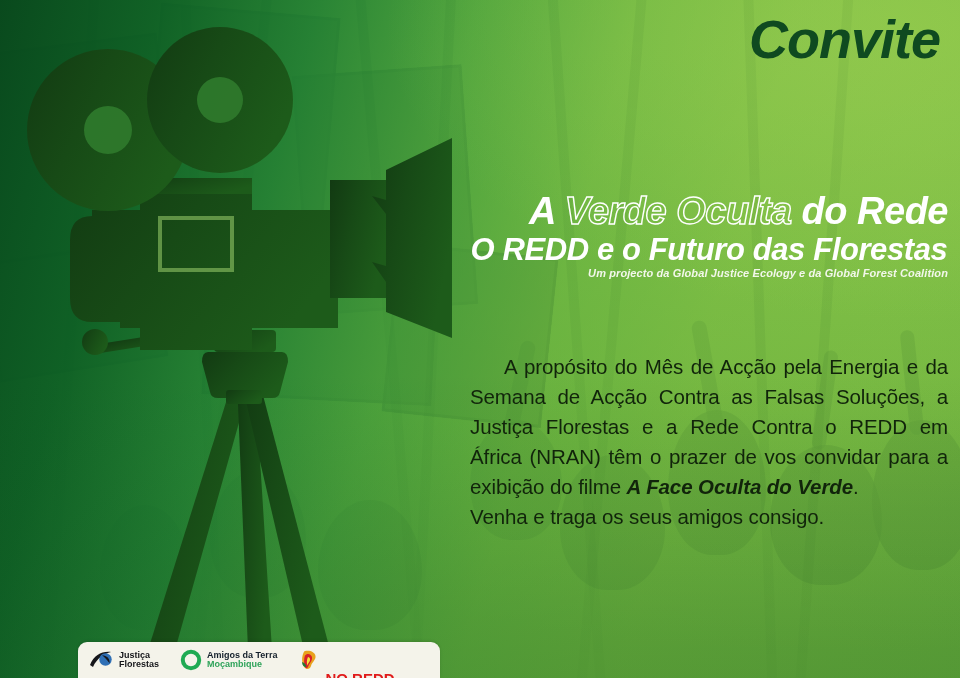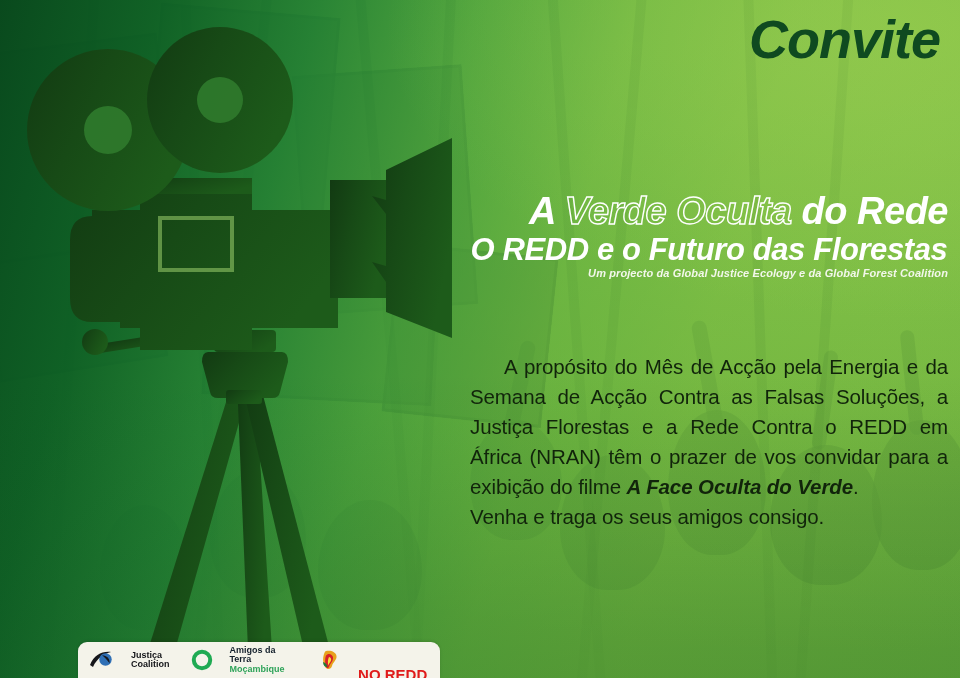--- a/index.html
+++ b/index.html
@@ -136,21 +136,21 @@
   
   #logo-bar {
     position:absolute; left:78px; bottom:0;
     width:362px; height:36px;
     background:#f4f3ea;
     border-radius:9px 9px 0 0;
     display:flex; align-items:center;
     padding:0 10px;
     box-shadow:0 -1px 3px rgba(0,0,0,.12);
   }
-  .logo-item { display:flex; align-items:center; gap:17px; }
+  .logo-item { display:flex; align-items:center; gap:5px; }
   .logo-item + .logo-item { margin-left:21px; }
   .logo-mark { flex:0 0 auto; display:block; }
   .logo-text { line-height:1.05; }
   .logo-text .l1 { display:block; font-weight:700; font-size:9px; }
   .logo-text .l2 { display:block; font-weight:700; font-size:9px; }
 
   
   .ja .l1, .ja .l2 { color:#15161a; }
   
   .adt .l1 { color:#14202c; }
@@ -273,21 +273,21 @@
   <div id="logo-bar">
 
     <div class="logo-item ja">
       <svg class="logo-mark" width="26" height="22" viewBox="0 0 26 22">
         <path d="M2 16 C6 6, 14 2, 23 3 C16 5, 9 9, 5 18 Z" fill="#16161a"></path>
         <circle cx="17.5" cy="10.5" r="6.2" fill="#2f6fb5"></circle>
         <path d="M14 6.2 C19 6.5, 22 9.5, 21.6 14.3 C18.5 9.8, 16 7.6, 14 6.2 Z" fill="#16161a"></path>
       </svg>
       <span class="logo-text">
         <span class="l1">Justiça</span>
-        <span class="l2">Coalition</span>
+        <span class="l2">Florestas</span>
       </span>
     </div>
 
     <div class="logo-item adt">
       <svg class="logo-mark" width="22" height="22" viewBox="0 0 22 22">
         <circle cx="11" cy="11" r="8.2" fill="none" stroke="#1faa53" stroke-width="4"></circle>
       </svg>
       <span class="logo-text">
         <span class="l1">Amigos da Terra</span>
         <span class="l2">Moçambique</span>

